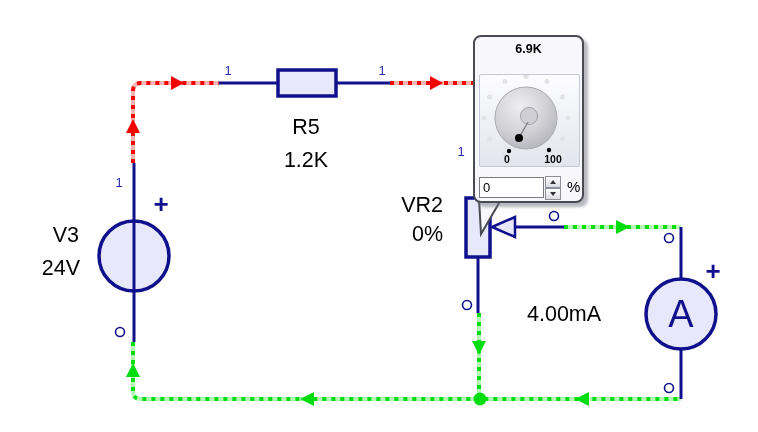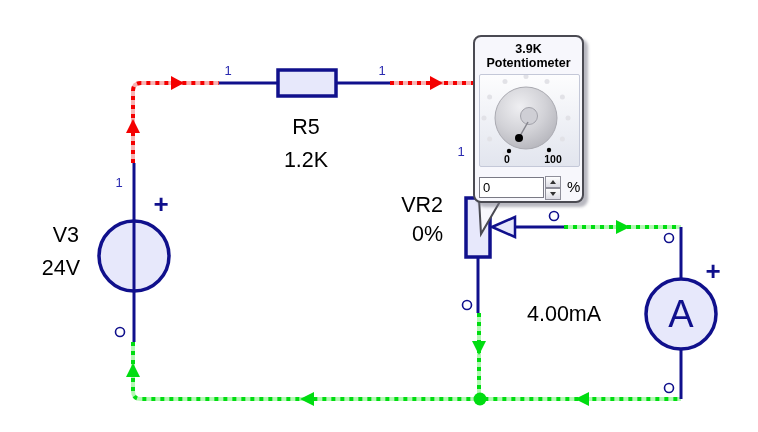--- a/index.html
+++ b/index.html
@@ -121,22 +121,21 @@
     <text class="comp-label" x="527" y="321">4.00mA</text>
   </svg>
 
   <svg class="popup-tail" width="45" height="55" viewBox="0 0 45 55">
     <polygon points="9,8 32,8 11,44" fill="#f7f7fc" stroke="#4a4a52" stroke-width="2"></polygon>
     <rect x="10" y="5" width="21" height="6" fill="#f7f7fc" stroke="none"></rect>
   </svg>
 
   <div class="popup">
     <div class="popup-title">
-      <div>3.9K</div>
-      <div>Potentiometer</div>
+      <div>6.9K</div>
     </div>
 
     <div class="dial-panel">
       <svg width="97" height="89" viewBox="0 0 97 89">
 
         <g fill="#e2e2e7">
           <circle cx="25" cy="79" r="2.5"></circle>
             <circle cx="9.6" cy="64" r="2.5"></circle>
           <circle cx="4" cy="43" r="2.5"></circle>
             <circle cx="9.6" cy="22" r="2.5"></circle>

